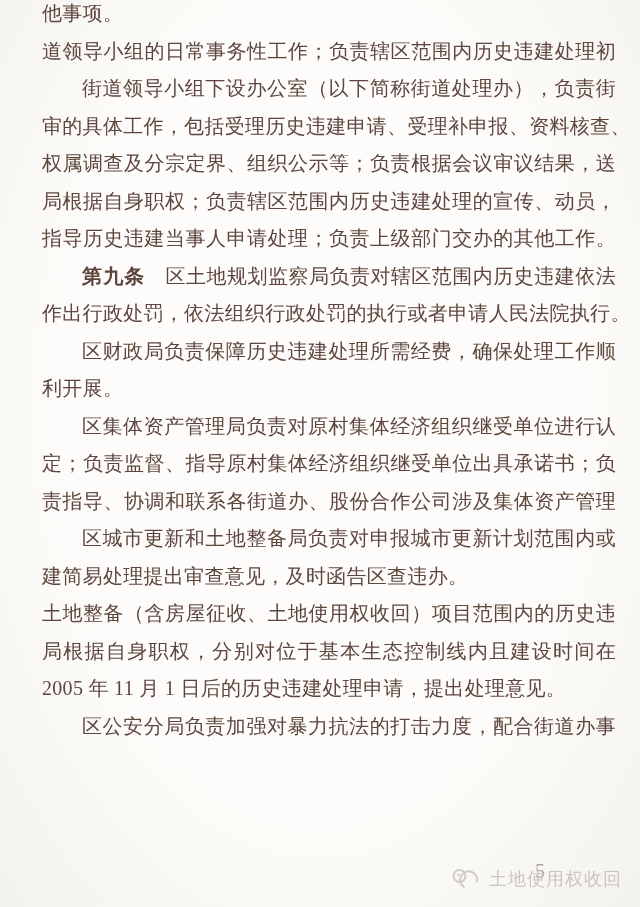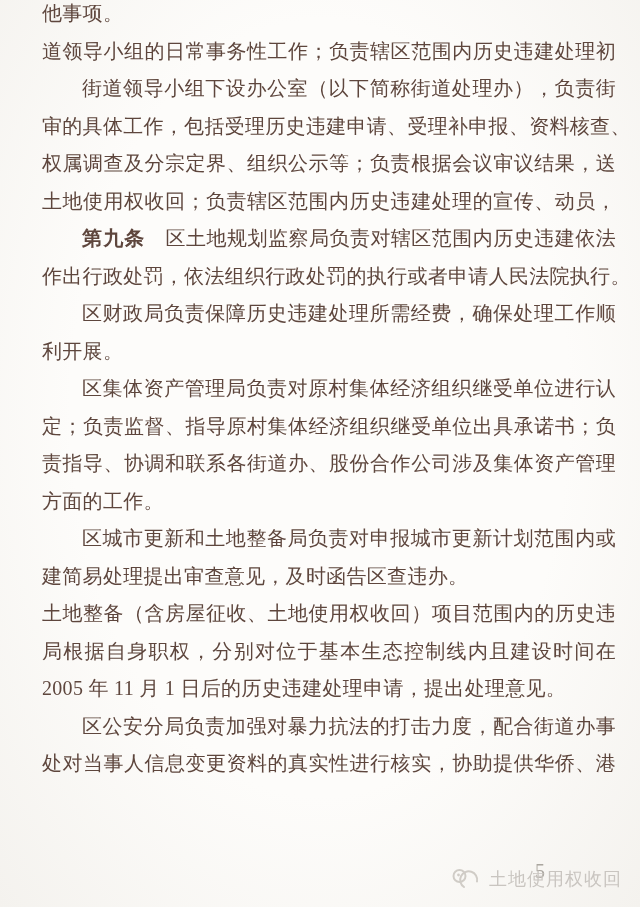--- a/index.html
+++ b/index.html
@@ -76,36 +76,35 @@
 <body>
 
 <main class="page">
 
   <div class="textblock">
     <div class="ln nf">他事项。</div>
     <div class="ln">道领导小组的日常事务性工作；负责辖区范围内历史违建处理初</div>
     <div class="ln ind">街道领导小组下设办公室（以下简称街道处理办），负责街</div>
     <div class="ln">审的具体工作，包括受理历史违建申请、受理补申报、资料核查、</div>
     <div class="ln">权属调查及分宗定界、组织公示等；负责根据会议审议结果，送</div>
-    <div class="ln">土地使用权收回；负责辖区范围内历史违建处理的宣传、动员，</div>
+    <div class="ln">局根据自身职权；负责辖区范围内历史违建处理的宣传、动员，</div>
+    <div class="ln">指导历史违建当事人申请处理；负责上级部门交办的其他工作。</div>
     <div class="ln ind"><span class="bold">第九条</span><span>区土地规划监察局负责对辖区范围内历史违建依法</span></div>
     <div class="ln">作出行政处罚，依法组织行政处罚的执行或者申请人民法院执行。</div>
     <div class="ln ind">区财政局负责保障历史违建处理所需经费，确保处理工作顺</div>
     <div class="ln nf">利开展。</div>
     <div class="ln ind">区集体资产管理局负责对原村集体经济组织继受单位进行认</div>
     <div class="ln">定；负责监督、指导原村集体经济组织继受单位出具承诺书；负</div>
     <div class="ln">责指导、协调和联系各街道办、股份合作公司涉及集体资产管理</div>
-    <div class="ln nf">方面的工作。</div>
     <div class="ln ind">区城市更新和土地整备局负责对申报城市更新计划范围内或</div>
     <div class="ln nf">建简易处理提出审查意见，及时函告区查违办。</div>
     <div class="ln">土地整备（含房屋征收、土地使用权收回）项目范围内的历史违</div>
     <div class="ln">局根据自身职权，分别对位于基本生态控制线内且建设时间在</div>
     <div class="ln nf">2005 年 11 月 1 日后的历史违建处理申请，提出处理意见。</div>
     <div class="ln ind">区公安分局负责加强对暴力抗法的打击力度，配合街道办事</div>
-    <div class="ln">处对当事人信息变更资料的真实性进行核实，协助提供华侨、港</div>
   </div>
 
   <div class="watermark">
     <span class="pagenum">5</span>
     <span class="wm-logo">
       <svg width="32" height="24" viewBox="0 0 32 24" aria-hidden="true">
         <circle cx="8.5" cy="9" r="6" fill="none" stroke="#ccc8c2" stroke-width="2"></circle>
         <circle cx="7.5" cy="8" r="1.4" fill="#ccc8c2"></circle>
         <path d="M13 20 a 8.5 8.5 0 1 1 13 -5.5" fill="none" stroke="#ccc8c2" stroke-width="2" stroke-linecap="round"></path>
       </svg>

